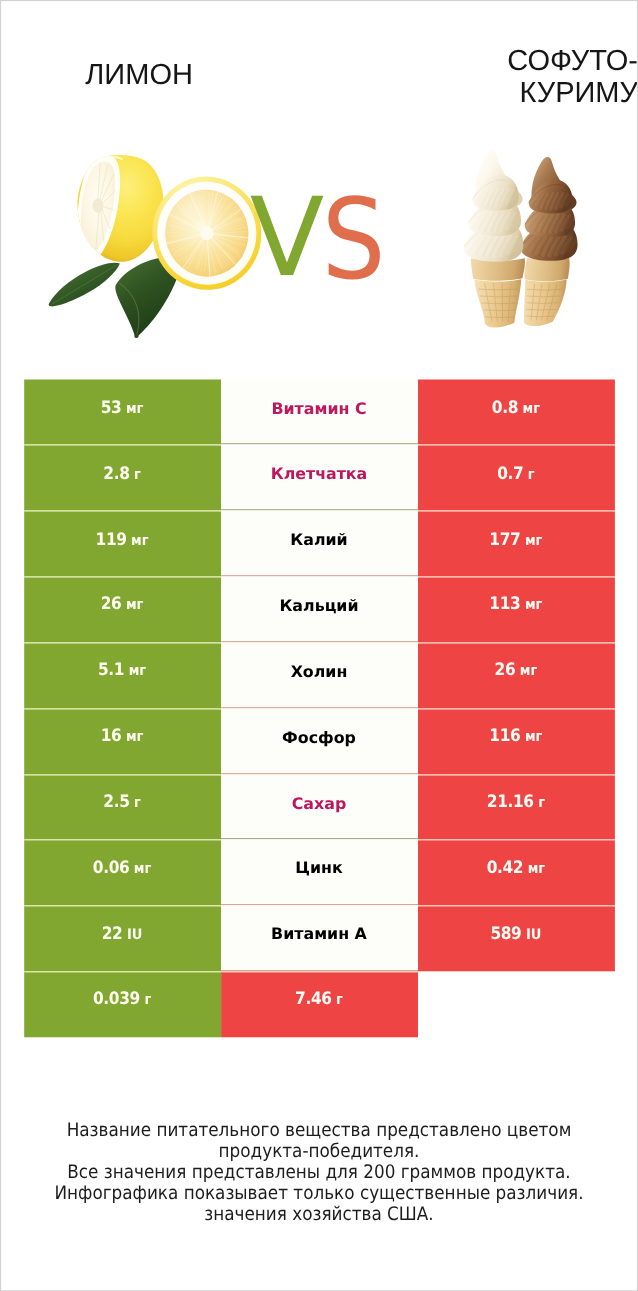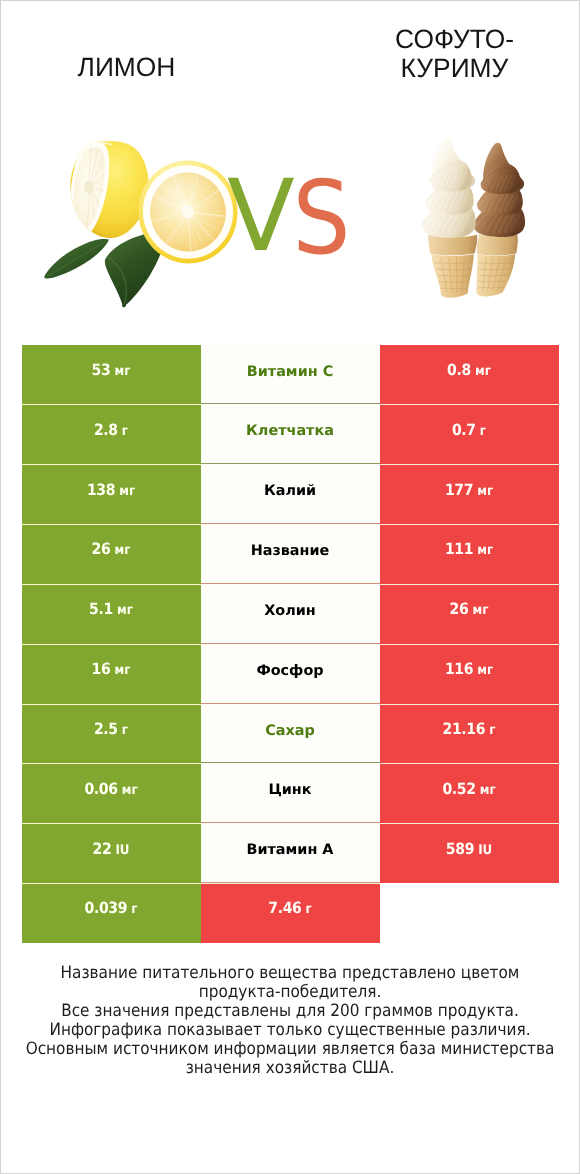--- a/index.html
+++ b/index.html
@@ -6,21 +6,21 @@
   body{width:580px;height:1174px;background:#ffffff;overflow:hidden;
        font-family:"DejaVu Sans",sans-serif;
        -webkit-font-smoothing:antialiased;text-rendering:geometricPrecision;}
   .page{position:relative;width:578px;height:1172px;border:1px solid #d2d2d2;background:#fff;overflow:hidden;}
 
   
   .title{position:absolute;text-align:center;color:#161616;font-weight:400;
          font-family:"Liberation Sans",sans-serif;
          font-size:26.4px;line-height:28.7px;}
   #t-left{left:0px;width:251px;top:52px;text-align:center;}
-  #t-right{left:328px;width:251px;top:24px;}
+  #t-right{left:328px;width:251px;top:40px;text-align:right;}
 
   
   #hero-left{position:absolute;left:38px;top:132px;width:205px;height:180px;}
   #hero-right{position:absolute;left:414px;top:134px;width:118px;height:168px;}
   #vs{position:absolute;left:0px;top:0px;width:578px;height:0px;}
   .vs-v,.vs-s{position:absolute;line-height:1;font-weight:400;}
   .vs-v{left:226px;top:166px;font-family:"DejaVu Sans",sans-serif;font-size:99px;color:#82a730;}
   .vs-s{left:291.4px;top:167.2px;font-family:"DejaVu Sans Condensed",sans-serif;font-size:101.5px;color:#e06e4d;}
 
   
@@ -31,34 +31,34 @@
   .cM{overflow:visible;}
   .cL{background:#82a730;color:#fdfff0;}
   .cR{background:#ef4444;color:#fffdf6;}
   .cM{background:#fdfdfa;}
   .val{font-family:"DejaVu Sans Condensed","DejaVu Sans",sans-serif;
        font-size:15.6px;font-weight:bold;white-space:nowrap;position:relative;top:-4.6px;letter-spacing:-0.35px;}
   .val .u{font-size:13.2px;font-weight:bold;margin-left:4.1px;letter-spacing:0;}
   .lbl{font-family:"DejaVu Sans",sans-serif;font-size:14.4px;font-weight:bold;
        line-height:20.4px;position:absolute;left:0;right:0;top:17.0px;max-width:124px;
        margin:0 auto;display:block;}
-  .lbl.g{color:#4d7c0f;}
+  .lbl.g{color:#be185d;}
   .lbl.o{color:#000000;}
   
   .row + .row .cL::before,
   .row + .row .cR::before{content:"";position:absolute;left:0;right:0;top:0;height:1px;}
   .row + .row .cL::before{background:#f4f8cc;}
   .row + .row .cR::before{background:#fbeed9;}
   
   .cM::after{content:"";position:absolute;left:0;right:0;bottom:0;height:1px;}
   .cM.sg::after{background:#8d9c5a;}
   .cM.so::after{background:#cf9178;}
 
   
-  .note{position:absolute;left:0;width:578px;top:963px;text-align:center;
+  .note{position:absolute;left:0;width:578px;top:1018px;text-align:center;
         font-family:"DejaVu Sans Condensed","DejaVu Sans",sans-serif;
         font-size:17px;line-height:18.92px;color:#1c1c1c;}
   .note div{white-space:nowrap;}
 </style>
 </head>
 <body>
 
 <div class="page">
 
   <div class="title" id="t-left">ЛИМОН</div>
@@ -512,38 +512,38 @@
         </div>
       <div class="cell cM sg">
           <span class="lbl g">Клетчатка</span>
         </div>
       <div class="cell cR">
           <span class="val"><span>0.7</span><span class="u">г</span></span>
         </div>
     </div>
     <div class="row">
       <div class="cell cL">
-          <span class="val"><span>138</span><span class="u">мг</span></span>
+          <span class="val"><span>119</span><span class="u">мг</span></span>
         </div>
       <div class="cell cM so">
           <span class="lbl o">Калий</span>
         </div>
       <div class="cell cR">
           <span class="val"><span>177</span><span class="u">мг</span></span>
         </div>
     </div>
     <div class="row">
       <div class="cell cL">
           <span class="val"><span>26</span><span class="u">мг</span></span>
         </div>
       <div class="cell cM so">
-          <span class="lbl o">Название</span>
-        </div>
-      <div class="cell cR">
-          <span class="val"><span>111</span><span class="u">мг</span></span>
+          <span class="lbl o">Кальций</span>
+        </div>
+      <div class="cell cR">
+          <span class="val"><span>113</span><span class="u">мг</span></span>
         </div>
     </div>
     <div class="row">
       <div class="cell cL">
           <span class="val"><span>5.1</span><span class="u">мг</span></span>
         </div>
       <div class="cell cM so">
           <span class="lbl o">Холин</span>
         </div>
       <div class="cell cR">
@@ -573,21 +573,21 @@
         </div>
     </div>
     <div class="row">
       <div class="cell cL">
           <span class="val"><span>0.06</span><span class="u">мг</span></span>
         </div>
       <div class="cell cM so">
           <span class="lbl o">Цинк</span>
         </div>
       <div class="cell cR">
-          <span class="val"><span>0.52</span><span class="u">мг</span></span>
+          <span class="val"><span>0.42</span><span class="u">мг</span></span>
         </div>
     </div>
     <div class="row">
       <div class="cell cL">
           <span class="val"><span>22</span><span class="u">IU</span></span>
         </div>
       <div class="cell cM so">
           <span class="lbl o">Витамин А</span>
         </div>
       <div class="cell cR">
@@ -602,17 +602,16 @@
           <span class="val"><span>7.46</span><span class="u">г</span></span>
         </div>
     </div>
   </div>
 
   <div class="note">
     <div>Название питательного вещества представлено цветом</div>
     <div>продукта-победителя.</div>
     <div>Все значения представлены для 200 граммов продукта.</div>
     <div>Инфографика показывает только существенные различия.</div>
-    <div>Основным источником информации является база министерства</div>
     <div>значения хозяйства США.</div>
   </div>
 
 </div>
 
 </body></html>

